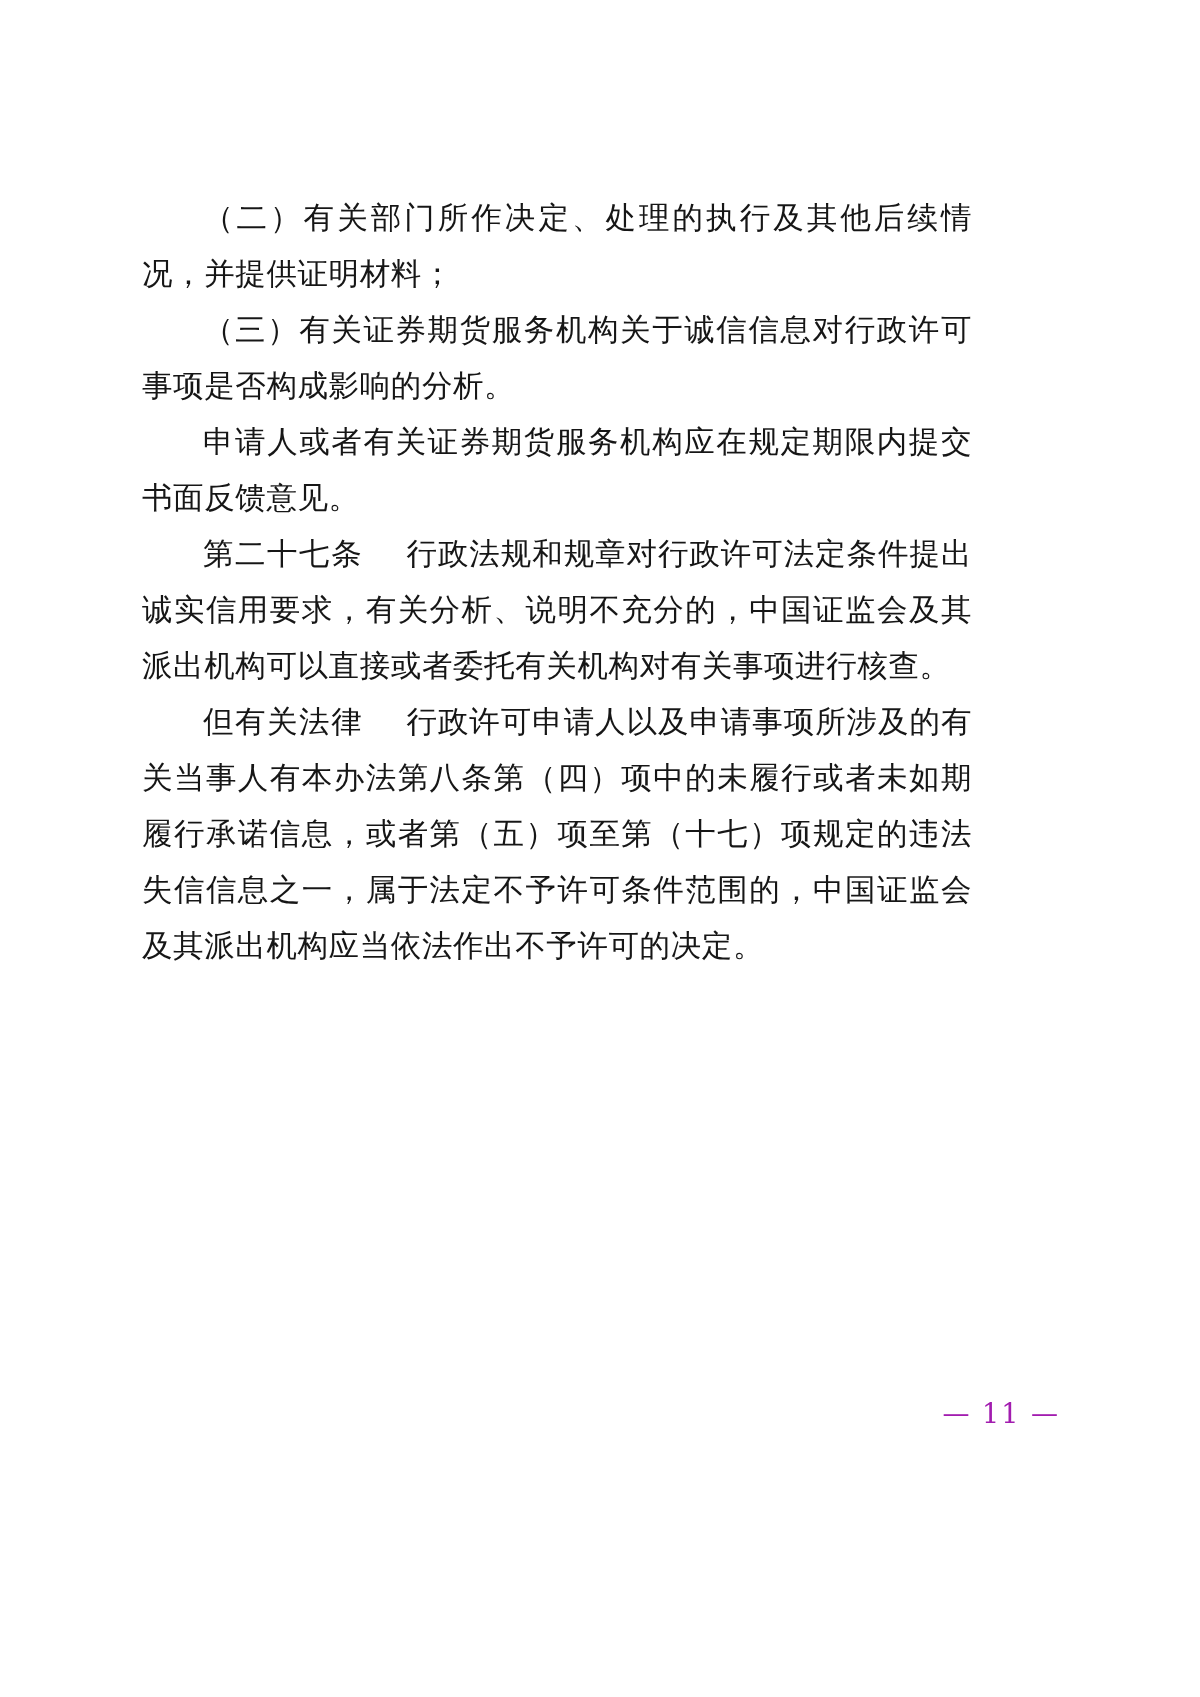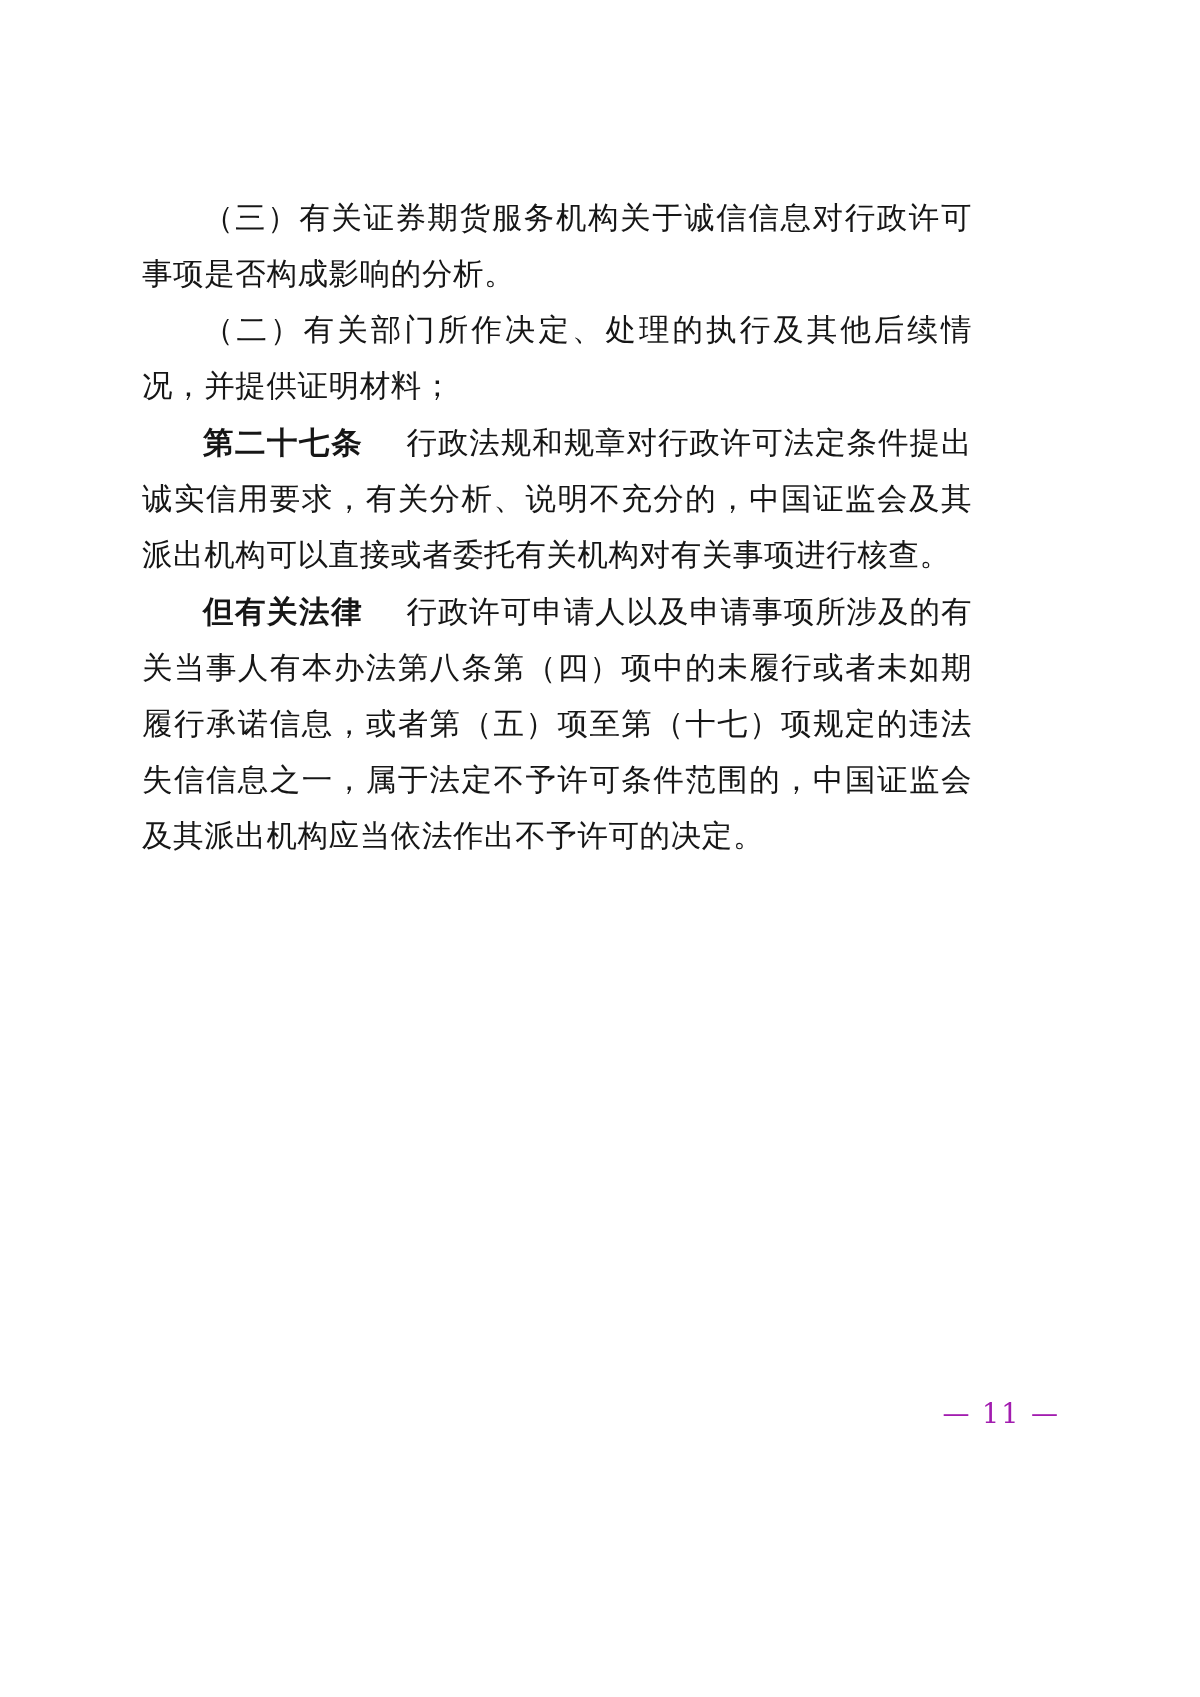--- a/index.html
+++ b/index.html
@@ -34,21 +34,21 @@
     font-size: 30.5px;
     line-height: 56px;
     letter-spacing: 0.6px;
     text-align: justify;
     text-justify: inter-ideograph;
     margin: 0 0 0 0;
     text-indent: 61px;
     color: #161616;
   }
   .para .lead {
-    font-weight: bold;
+    font-weight: normal;
     letter-spacing: 1.2px;
   }
   .para .gap {
     display: inline-block;
     width: 22px;
   }
   .footer {
     position: absolute;
     right: 140px;
     bottom: 268px;
@@ -59,27 +59,30 @@
   }
 </style>
 </head>
 <body>
 
 <div class="page">
 
   <div class="content">
 
     <p class="para">
+      <span>（二）有关部门所作决定、处理的执行及其他后续情况，并提供证明材料；</span>
+    </p>
+
+    <p class="para">
       <span>（三）有关证券期货服务机构关于诚信信息对行政许可事项是否构成影响的分析。</span>
     </p>
 
     <p class="para">
-      <span>（二）有关部门所作决定、处理的执行及其他后续情况，并提供证明材料；</span>
+      <span>申请人或者有关证券期货服务机构应在规定期限内提交书面反馈意见。</span>
     </p>
-
 
     <p class="para">
       <span class="lead">第二十七条</span>
       <span class="gap"></span>
       <span>行政法规和规章对行政许可法定条件提出诚实信用要求，有关分析、说明不充分的，中国证监会及其派出机构可以直接或者委托有关机构对有关事项进行核查。</span>
     </p>
 
 
     <p class="para">
       <span class="lead">但有关法律</span>

